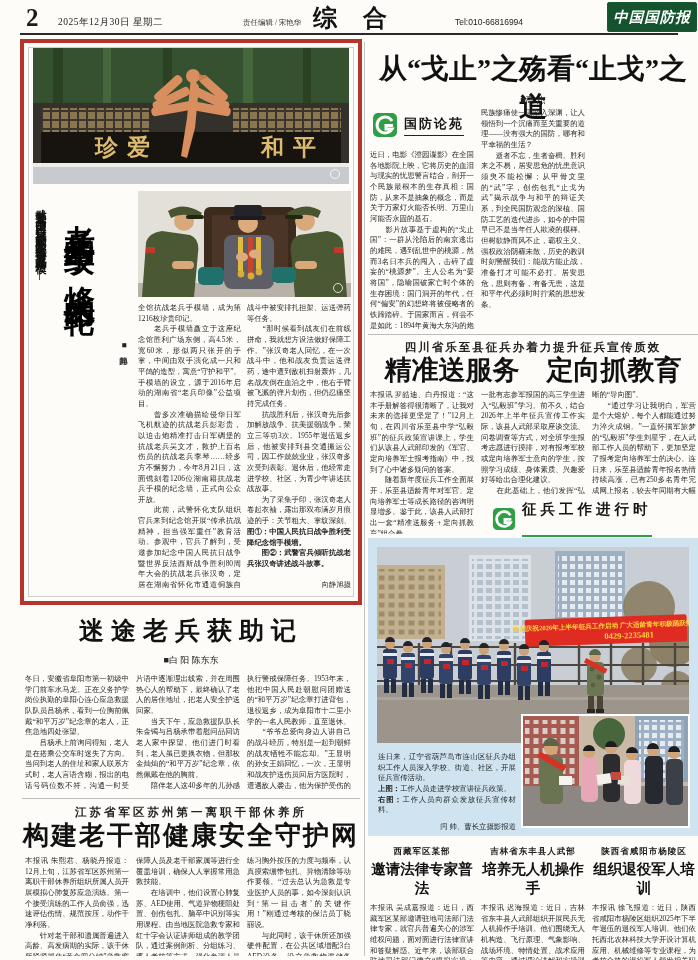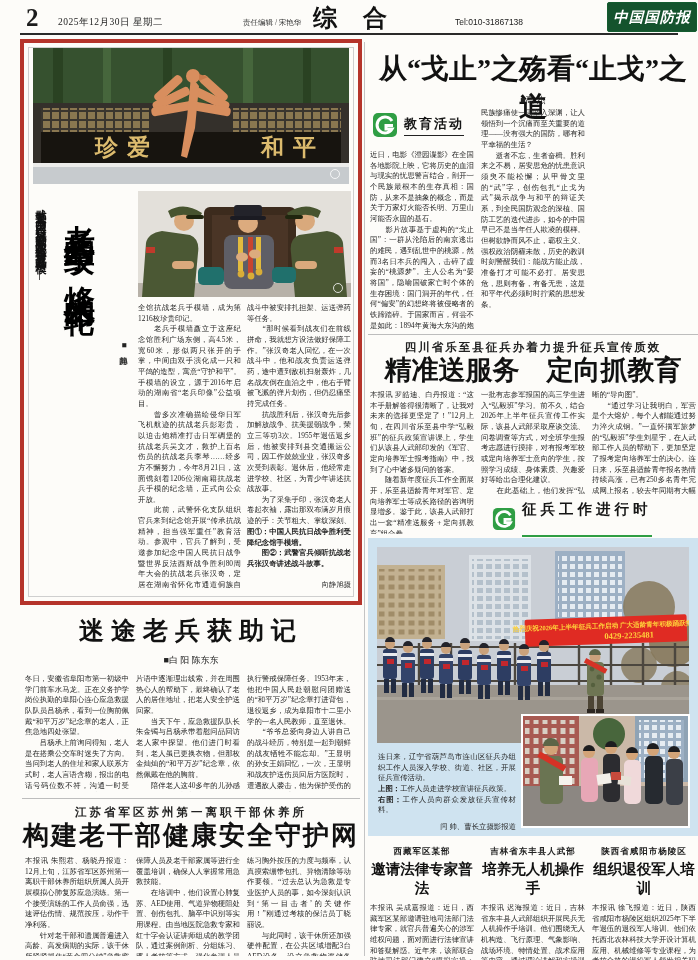--- a/index.html
+++ b/index.html
@@ -24,21 +24,21 @@
 </style>
 </head>
 <body>
 
 <div id="page">
 
   <div class="abs serif" style="left:26px;top:4px;font-size:25px;font-weight:bold;">2</div>
   <div class="abs serif" style="left:58px;top:16px;font-size:9.5px;letter-spacing:.5px;">2025年12月30日  星期二</div>
   <div class="abs serif" style="left:243px;top:18px;font-size:7.5px;color:#333;">责任编辑 / 宋艳华</div>
   <div class="abs serif headline" style="left:300px;top:2px;width:110px;font-size:24px;letter-spacing:10px;">综  合</div>
-  <div class="abs sans" style="left:455px;top:17px;font-size:8.5px;color:#222;">Tel:010-31867138</div>
+  <div class="abs sans" style="left:455px;top:17px;font-size:8.5px;color:#222;">Tel:010-66816994</div>
   <div class="abs" style="left:607px;top:2px;width:88px;height:28px;background:#14532d;border:1px solid #145c30;border-radius:2px;display:flex;align-items:center;justify-content:center;">
     <span class="serif" style="color:#fff;font-size:14.5px;font-weight:bold;font-style:italic;letter-spacing:1px;">中国国防报</span>
   </div>
   <div class="abs" style="left:20px;top:33px;width:658px;height:2px;background:#2a2a2a;"></div>
 
   <div class="abs vr" style="left:364px;top:42px;height:914px;"></div>
 
   <div class="abs" style="left:20px;top:39px;width:334px;height:558px;border:4px solid #b5342b;background:#fdfcf9;">
     <div class="abs" style="left:4px;top:4px;right:4px;bottom:4px;border:1px solid #cfcfcf;"></div>
   </div>
@@ -168,21 +168,21 @@
 　　与此同时，该干休所还加强硬件配置，在公共区域增配3台AED设备，设立急救物资储备点，优化“1分钟响应、3分钟到场、5分钟急救”应急处置流程，全方位构建老干部健康安全守护网。</div>
 
   <div class="abs serif headline" style="left:368px;top:50px;width:330px;font-size:28px;">从“戈止”之殇看“止戈”之道</div>
   <div class="abs serif byline" style="left:368px;top:94px;width:330px;">■高  杰</div>
 
   <div class="abs badge-row" style="left:372px;top:112px;width:102px;">
     <svg width="26" height="26" viewBox="0 0 26 26">
       <rect x="1" y="1" width="24" height="24" rx="5" fill="#2f9e44"></rect>
       <path d="M20 9 A8 8 0 1 0 20 17 L14 17 L14 13.5 L21 13.5" fill="none" stroke="#fff" stroke-width="3"></path>
     </svg>
-    <span class="serif badge-text" style="font-size:13px;letter-spacing:2px;border-bottom:1.5px solid #222;padding-bottom:2px;">教育活动</span>
+    <span class="serif badge-text" style="font-size:13px;letter-spacing:2px;border-bottom:1.5px solid #222;padding-bottom:2px;">国防论苑</span>
   </div>
 
   <div class="abs bodycol" style="left:370px;top:150px;width:104px;height:180px;">近日，电影《澄园谍影》在全国各地影院上映，它将历史的血泪与现实的忧思警言结合，剖开一个民族最根本的生存真相：国防，从来不是抽象的概念，而是关于万家灯火能否长明、万里山河能否永固的基石。
 　　影片故事基于虚构的“戈止国”：一群从沦陷后的南京逃出的难民，遇到乱世中的桃源，然而3名日本兵的闯入，击碎了虚妄的“桃源梦”。主人公名为“晏将国”，隐喻国破家亡时个体的生存困境：国门洞开的年代，任何“偏安”的幻想终将被侵略者的铁蹄踏碎。于国家而言，何尝不是如此：1894年黄海大东沟的炮火，1931年沈阳北大营的枪声，1937年南京中华门外的哀鸿……一段段泣血的历史，烙成一道道难以磨灭的伤痕。</div>
   <div class="abs bodycol" style="left:481px;top:108px;width:104px;height:222px;">民族惨痛使一同坠入深渊，让人领悟到一个沉痛而至关重要的道理——没有强大的国防，哪有和平幸福的生活？
 　　逝者不忘，生者奋楫。胜利来之不易，居安思危的忧患意识须臾不能松懈；从甲骨文里的“武”字，创伤包扎“止戈为武”揭示战争与和平的辩证关系，到全民国防观念的深植、国防工艺的迭代进步，如今的中国早已不是当年任人欺凌的模样。但树欲静而风不止，霸权主义、强权政治阴霾未散，历史的教训时刻警醒我们：能战方能止战，准备打才可能不必打。居安思危，思则有备，有备无患，这是和平年代必须时时拧紧的思想发条。</div>
 
   <div class="abs hr" style="left:368px;top:334px;width:330px;"></div>
 
   <div class="abs serif headline" style="left:368px;top:352px;width:330px;font-size:27px;">精准送服务　定向抓教育</div>

